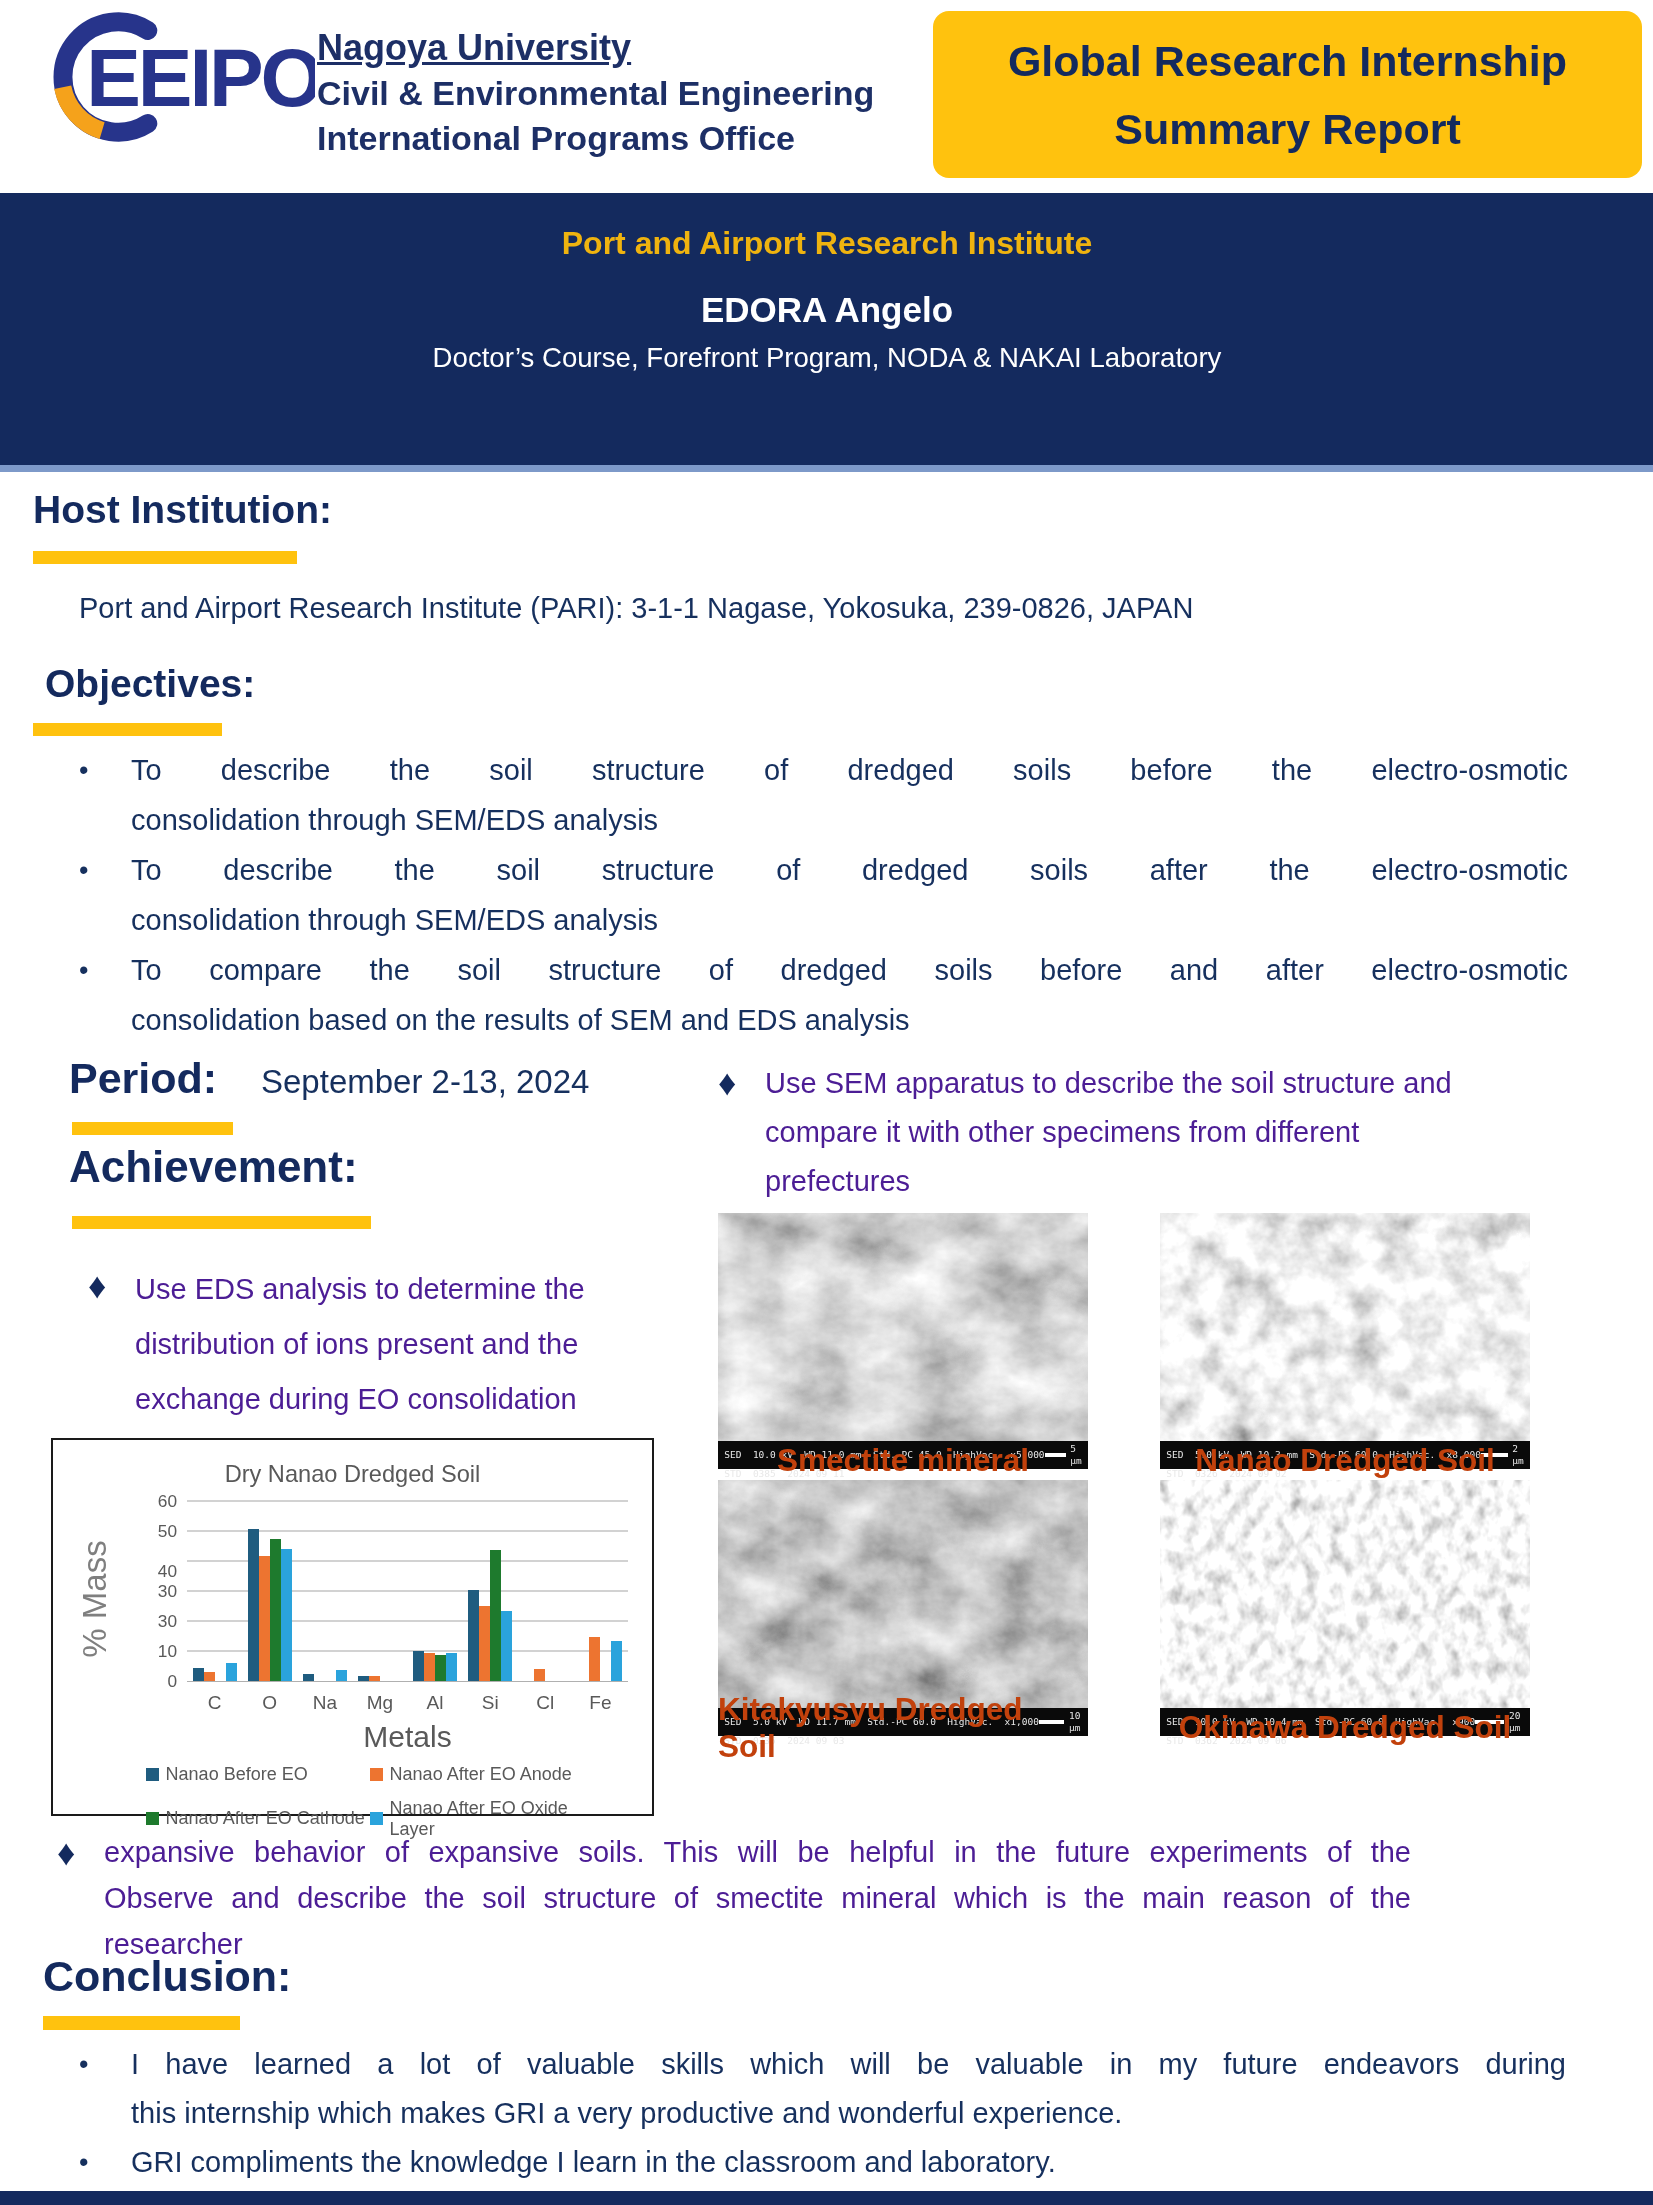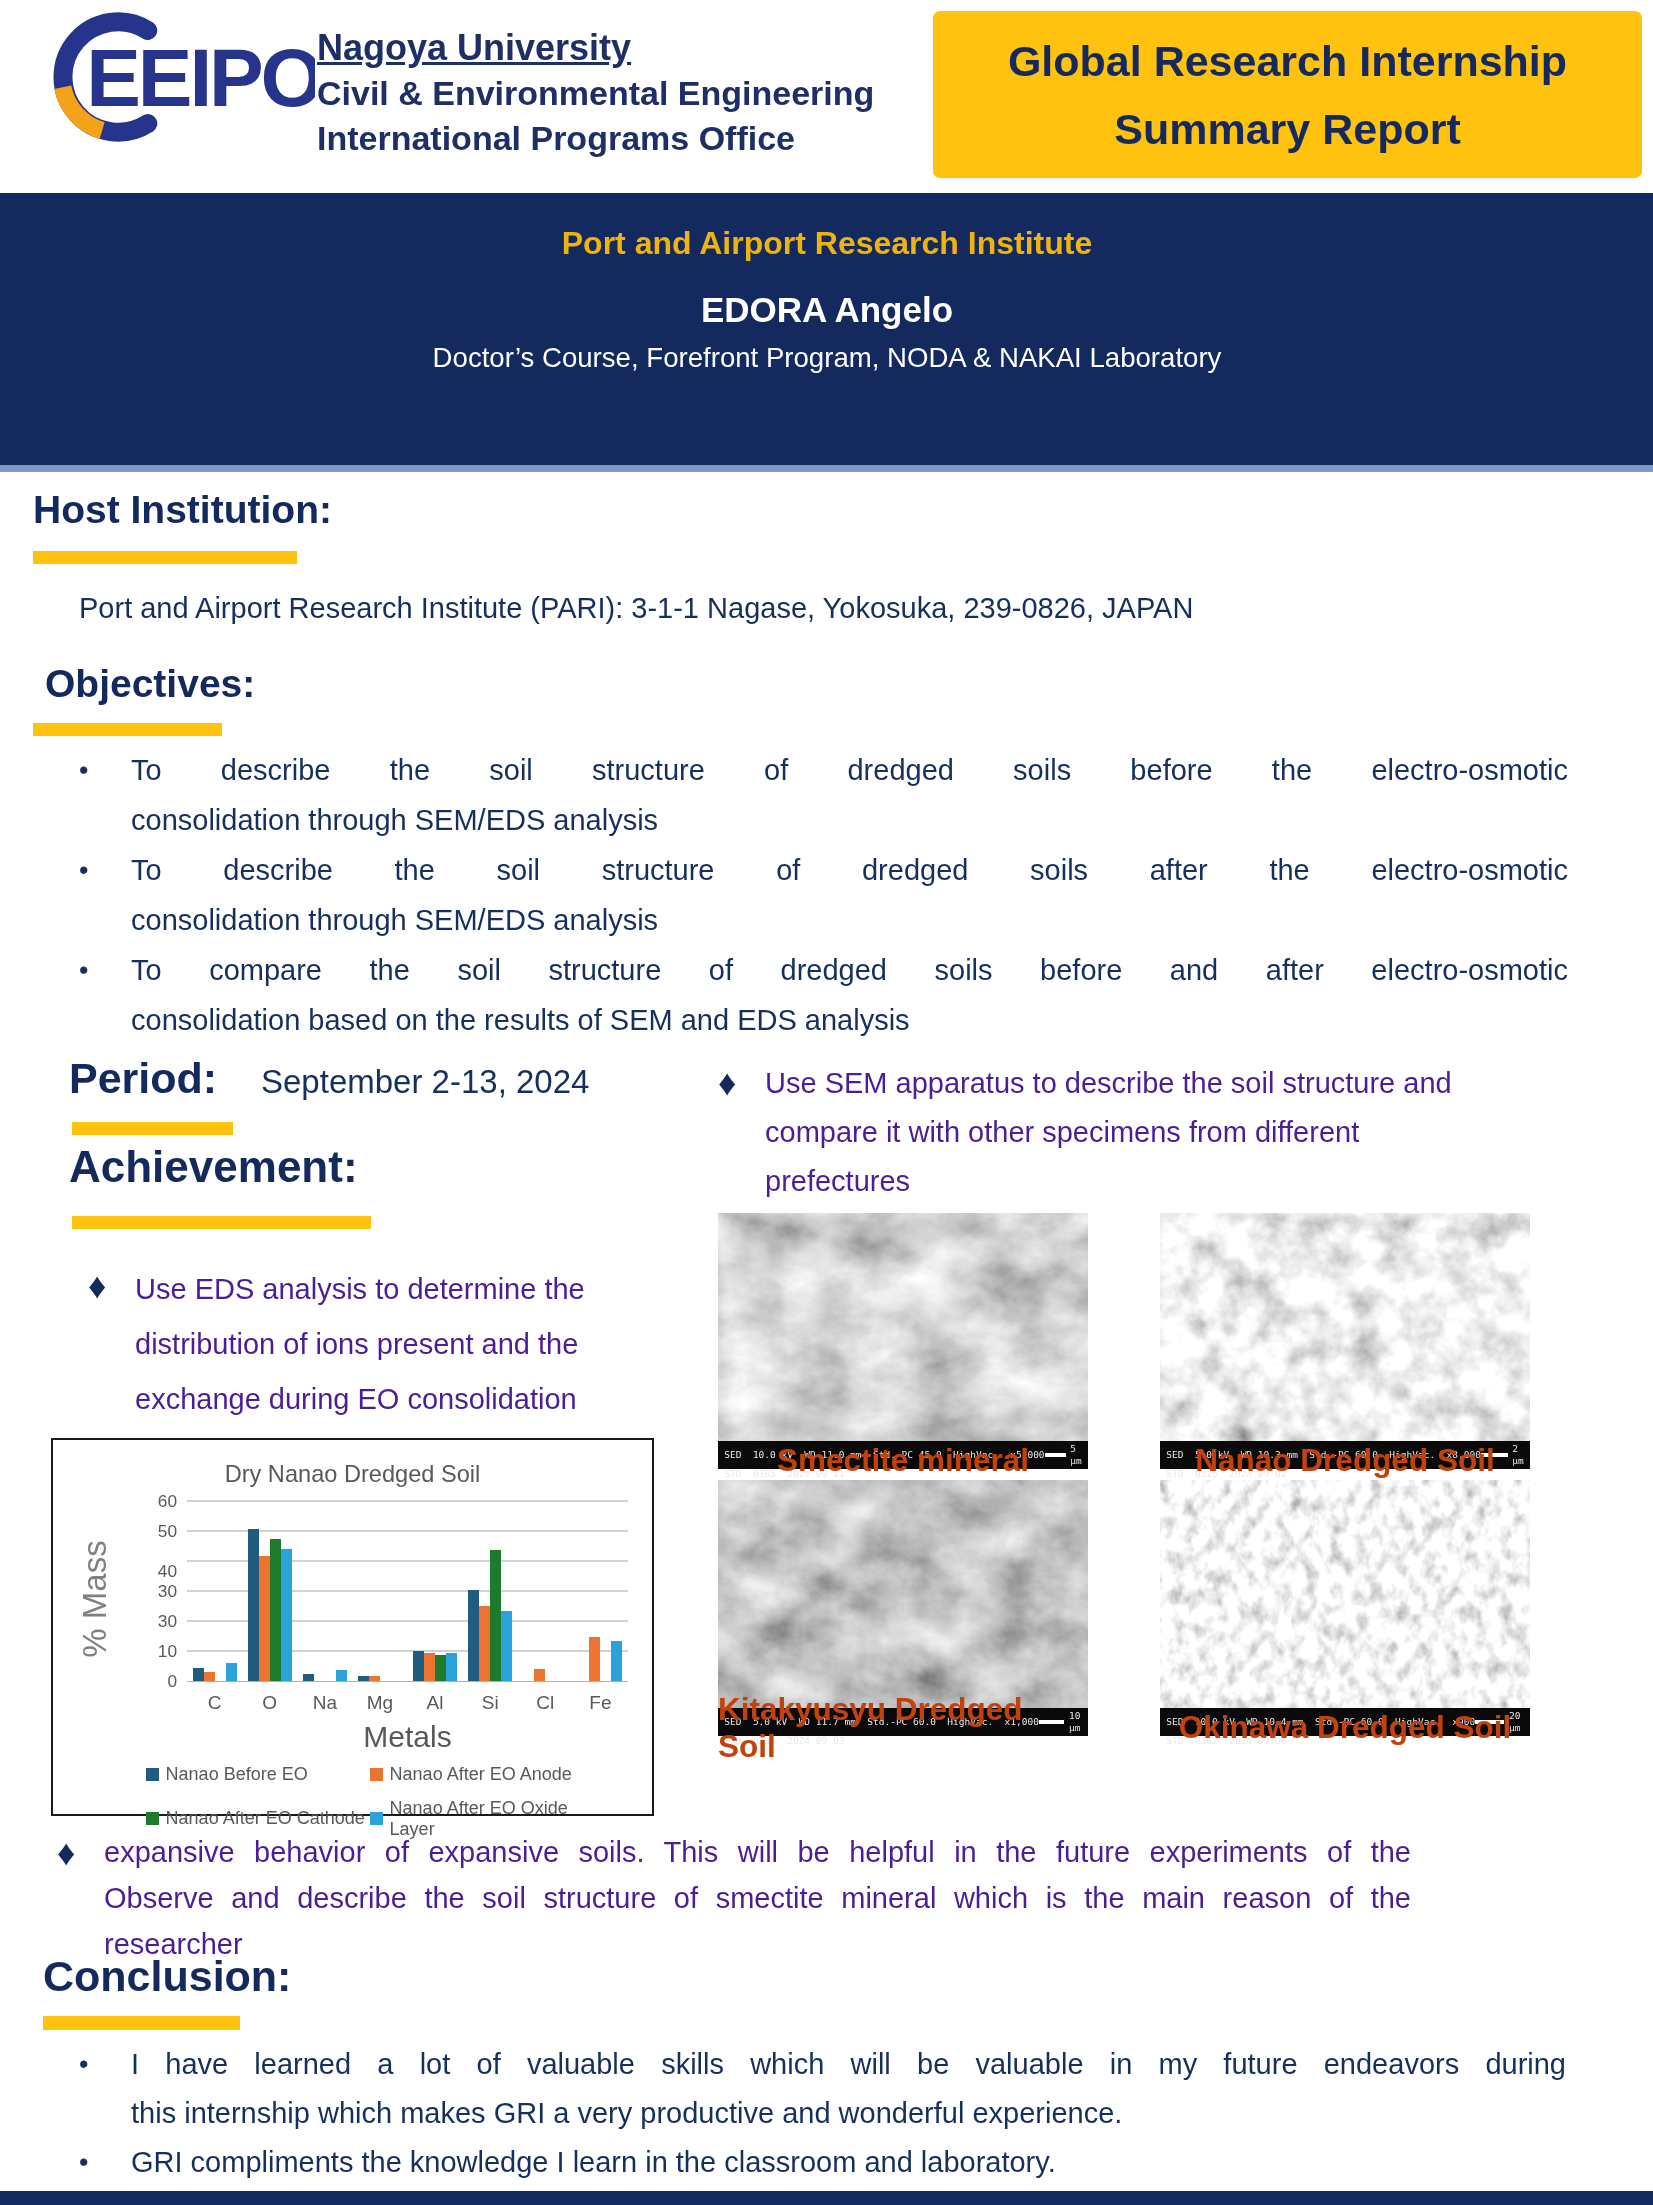--- a/index.html
+++ b/index.html
@@ -5,21 +5,21 @@
   html,body{margin:0;padding:0;background:#e8e8e8;}
   #page{position:relative;width:1654px;height:2205px;background:#ffffff;overflow:hidden;
         font-family:"Liberation Sans",sans-serif;color:#16305e;}
   
   .top-band{position:absolute;left:0;top:0;width:1654px;height:193px;background:#fff;}
   .logo{position:absolute;left:39px;top:9.5px;}
   .org{position:absolute;left:317px;top:23.6px;color:#1d2f66;font-weight:bold;line-height:1.32;}
   .org .l1{font-size:36px;text-decoration:underline;}
   .org .l2,.org .l3{font-size:34px;}
   .badge{position:absolute;left:933px;top:11px;width:709px;height:167px;background:#ffc20e;
-         border-radius:7px;display:flex;flex-direction:column;justify-content:center;align-items:center;
+         border-radius:16px;display:flex;flex-direction:column;justify-content:center;align-items:center;
          color:#142a5e;font-weight:bold;font-size:43px;line-height:68px;}
   
   .navy{position:absolute;left:0;top:193px;width:1654px;height:272px;background:#142a5e;
         border-bottom:7.9px solid #7d99c9;text-align:center;color:#ffffff;}
   .navy-title{margin-top:31.5px;font-size:32px;font-weight:bold;color:#efb30f;}
   .navy-name{margin-top:28px;font-size:35px;font-weight:bold;}
   .navy-sub{margin-top:12.6px;font-size:27.6px;}
   
   .h-sec{position:absolute;color:#142a5e;font-weight:bold;}
   .ybar{position:absolute;background:#ffc20e;height:12.6px;}

